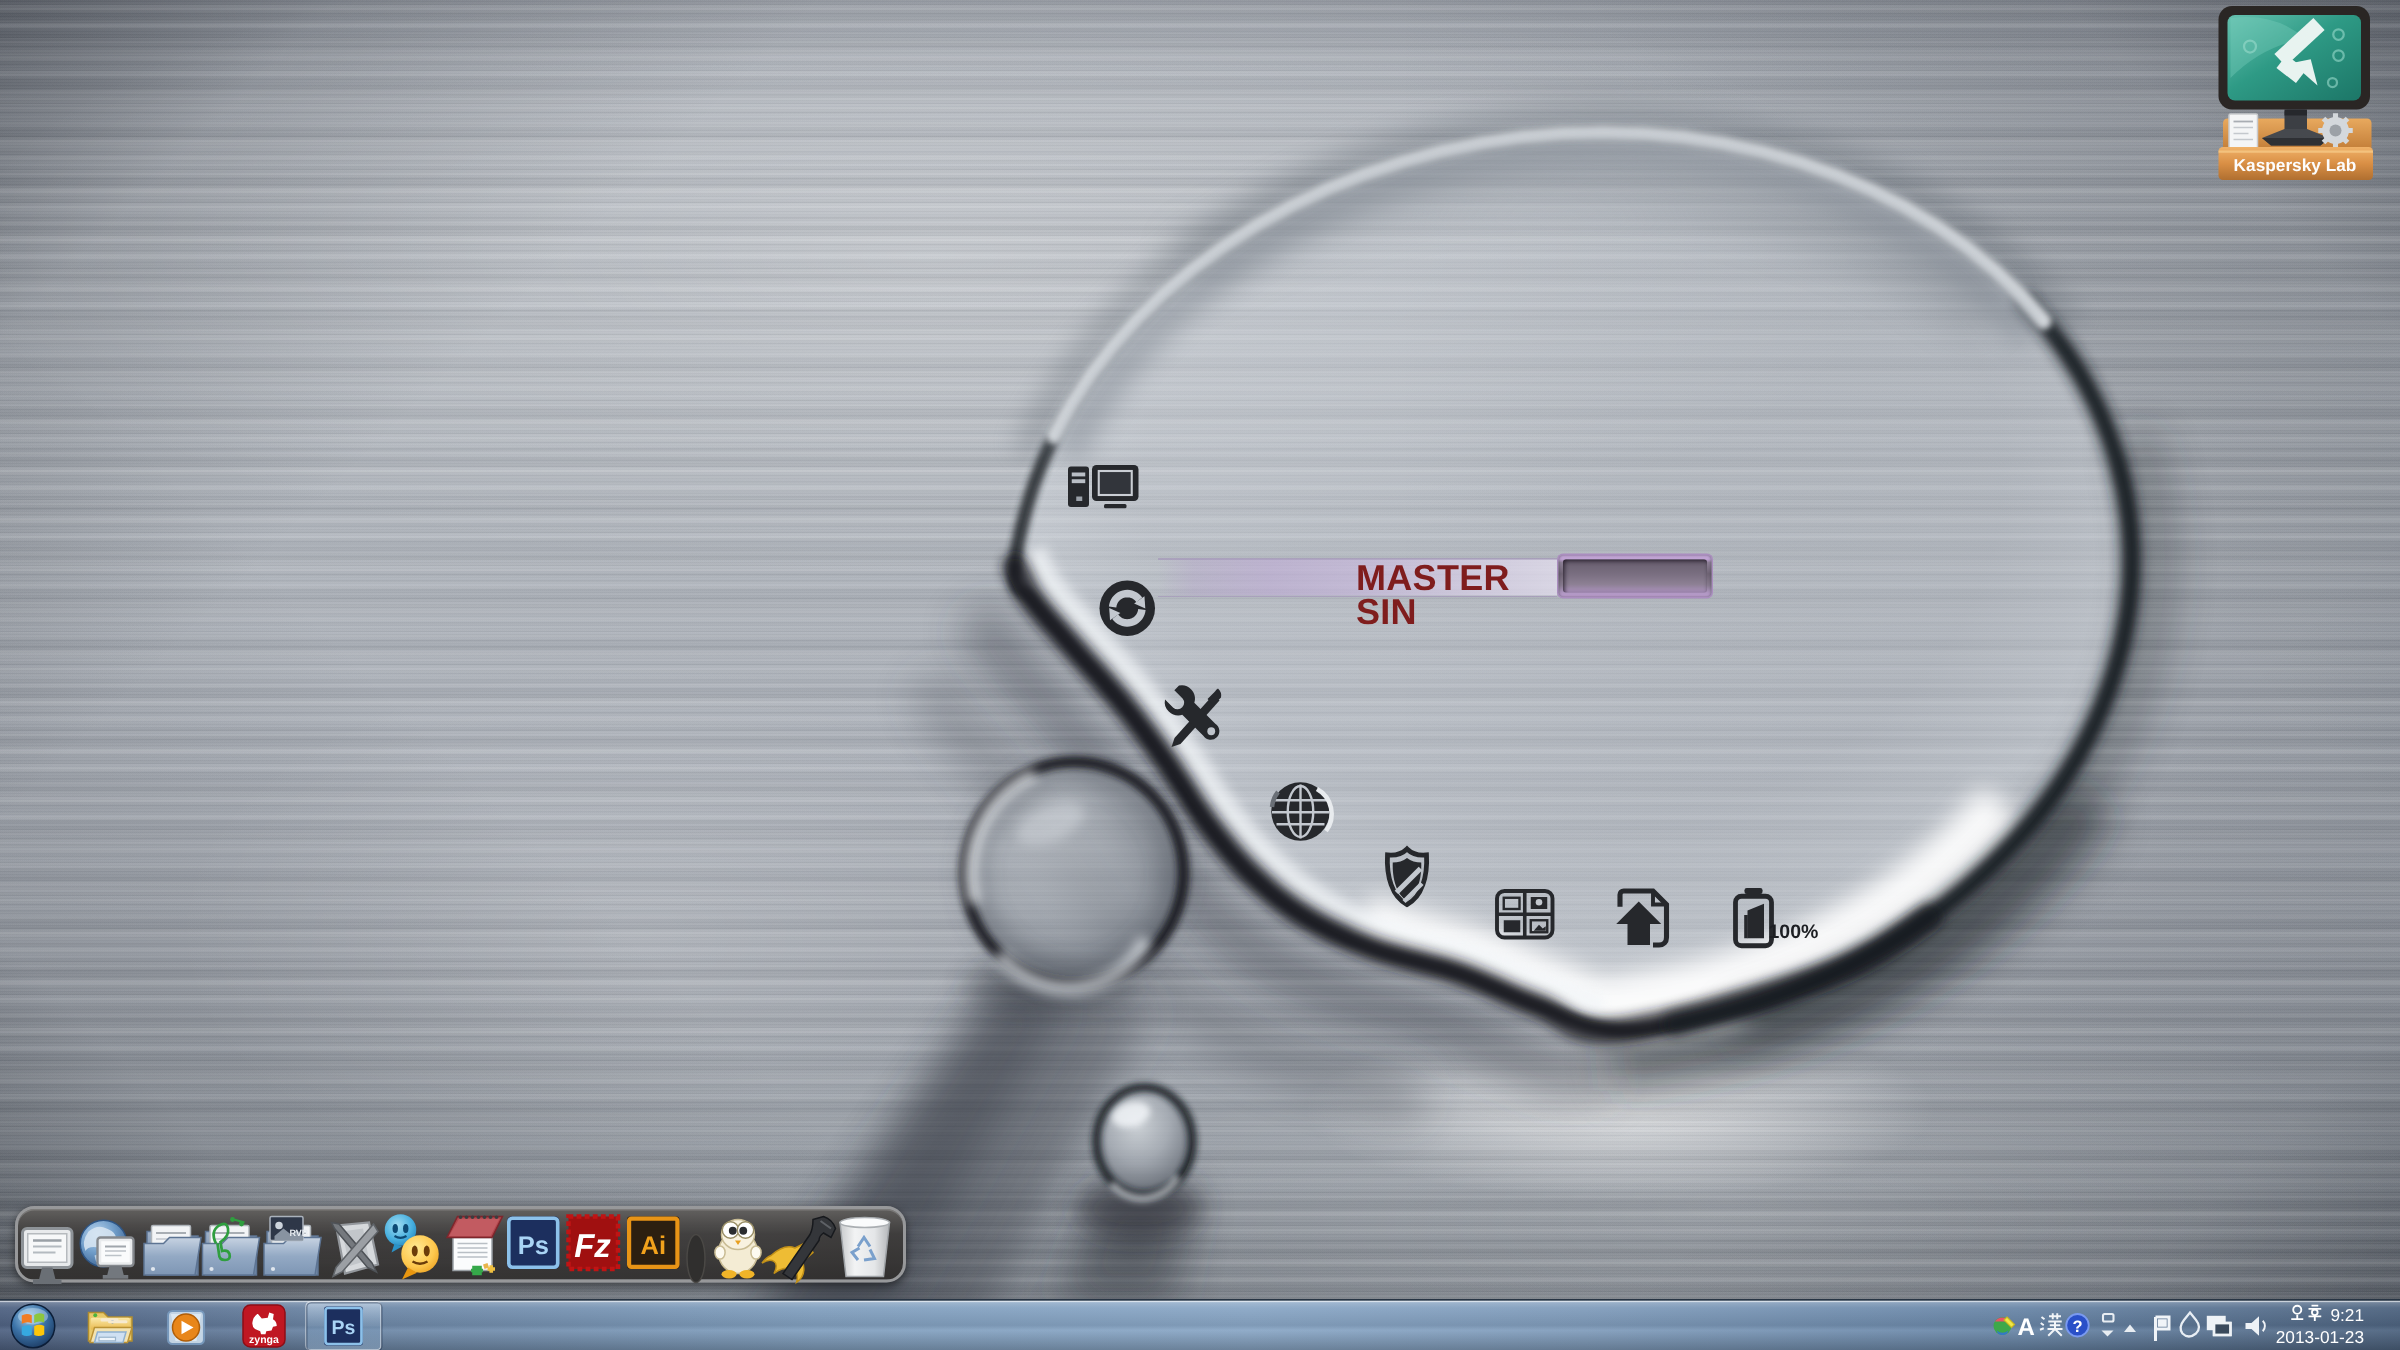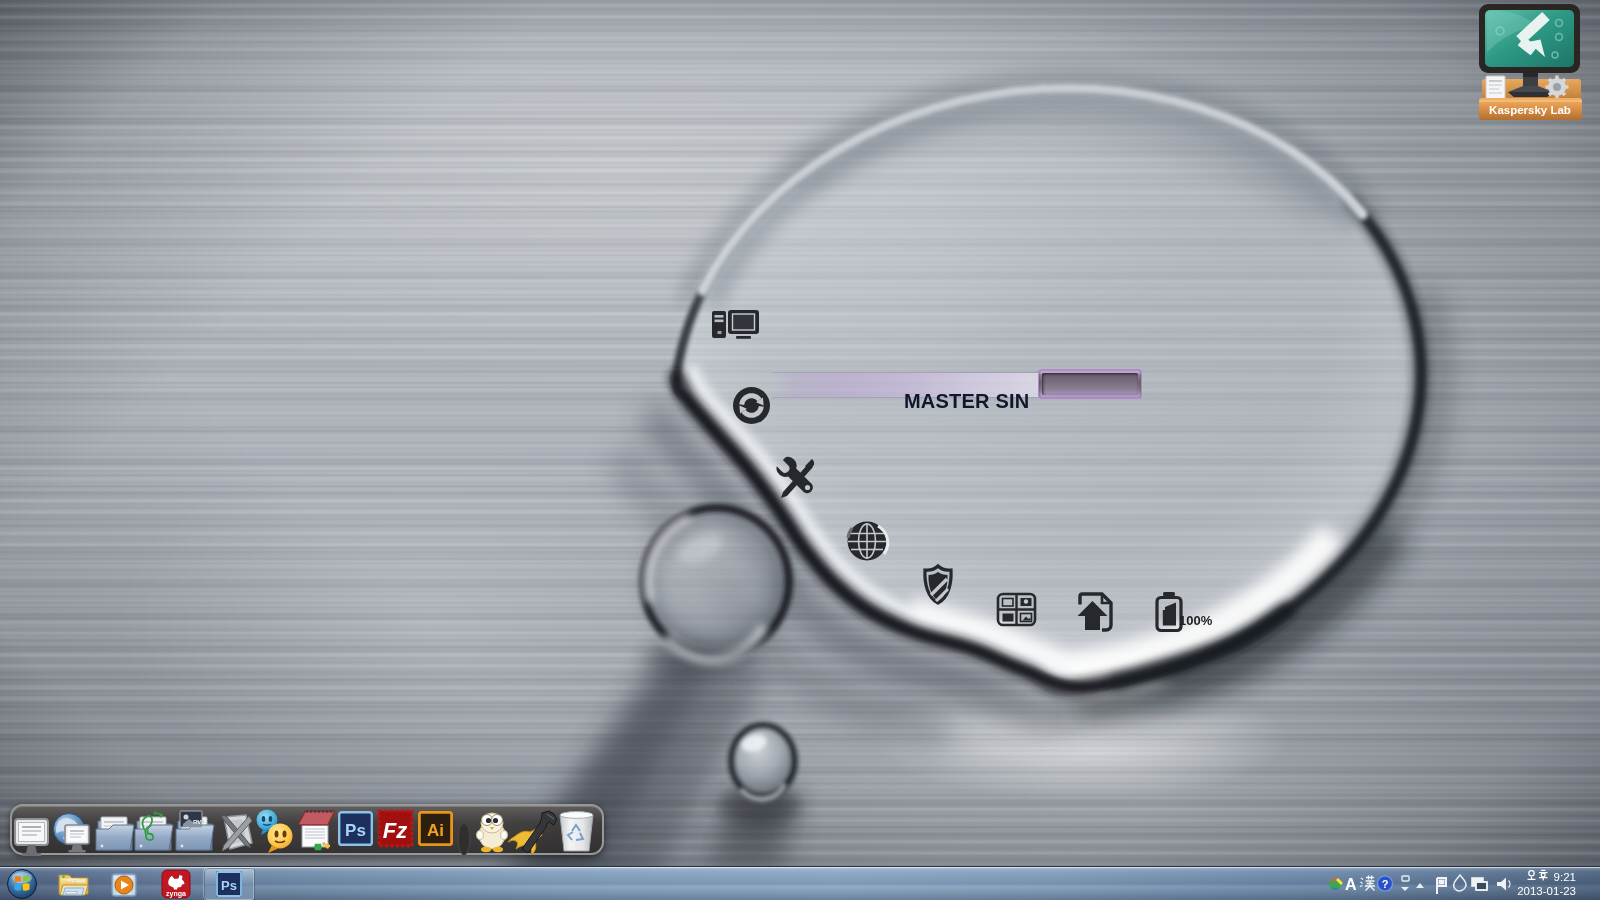--- a/index.html
+++ b/index.html
@@ -31,22 +31,22 @@
       rgba(255,255,255,0.0) 7px, rgba(36,42,50,0.06) 10px, rgba(255,255,255,0.07) 11px);}
   #s3{background:repeating-linear-gradient(180deg,
       rgba(255,255,255,0.0) 0px, rgba(28,32,40,0.05) 7px, rgba(255,255,255,0.08) 13px,
       rgba(255,255,255,0.0) 19px, rgba(238,242,247,0.08) 26px, rgba(46,52,62,0.045) 31px);}
   svg text{font-family:"Liberation Sans",sans-serif;}
 
   
   #msbar{position:absolute;left:772px;top:373px;width:266px;height:24px;
     background:linear-gradient(90deg, rgba(167,140,190,0) 0%, rgba(180,155,205,0.30) 9%, rgba(190,168,214,0.55) 28%, rgba(199,181,221,0.60) 50%, rgba(214,203,230,0.66) 72%, rgba(229,223,240,0.72) 100%);
     box-shadow:0 -1px 0 rgba(150,120,180,0.38), 0 1px 0 rgba(150,120,180,0.38);}
-  #mstext{position:absolute;left:904px;top:390px;width:140px;height:23px;line-height:23px;
-    font-size:20px;font-weight:bold;color:#0f172a;letter-spacing:0.2px;}
+  #mstext{position:absolute;left:904px;top:374px;width:140px;height:23px;line-height:23px;
+    font-size:24px;font-weight:bold;color:#7f1d1d;letter-spacing:0.2px;}
   #msbox{position:absolute;left:1039px;top:370px;width:102px;height:28px;border-radius:3px;
     background:linear-gradient(180deg,#c8abdb 0%,#bfa2d3 10%, #8d7f96 18%, #6e6373 45%, #877a8e 72%, #ab93bd 88%, #c3a5d6 100%);
     box-shadow:0 0 0 1px #ab8dc0, inset 0 0 2px rgba(40,30,50,0.55);}
   #msbox .inner{position:absolute;left:3px;top:3px;right:3px;bottom:3px;border-radius:2px;
     background:linear-gradient(180deg,#675d6d 0%,#7a6f81 45%,#8d8094 75%,#a28cb1 92%,#b298c4 100%);
     box-shadow:inset 1px 1px 3px rgba(25,18,30,0.8);}
   #dock{position:absolute;left:10px;top:804px;width:590px;height:47px;border-radius:13px;
     background:linear-gradient(180deg, rgba(96,94,92,0.96) 0%, rgba(62,60,59,0.94) 35%, rgba(48,46,45,0.94) 100%);
     border:2px solid #97989a; box-shadow:0 2px 6px rgba(0,0,0,0.5), inset 0 1px 0 rgba(255,255,255,0.18);}
   #taskbar{position:absolute;left:0;top:866px;width:1600px;height:34px;

